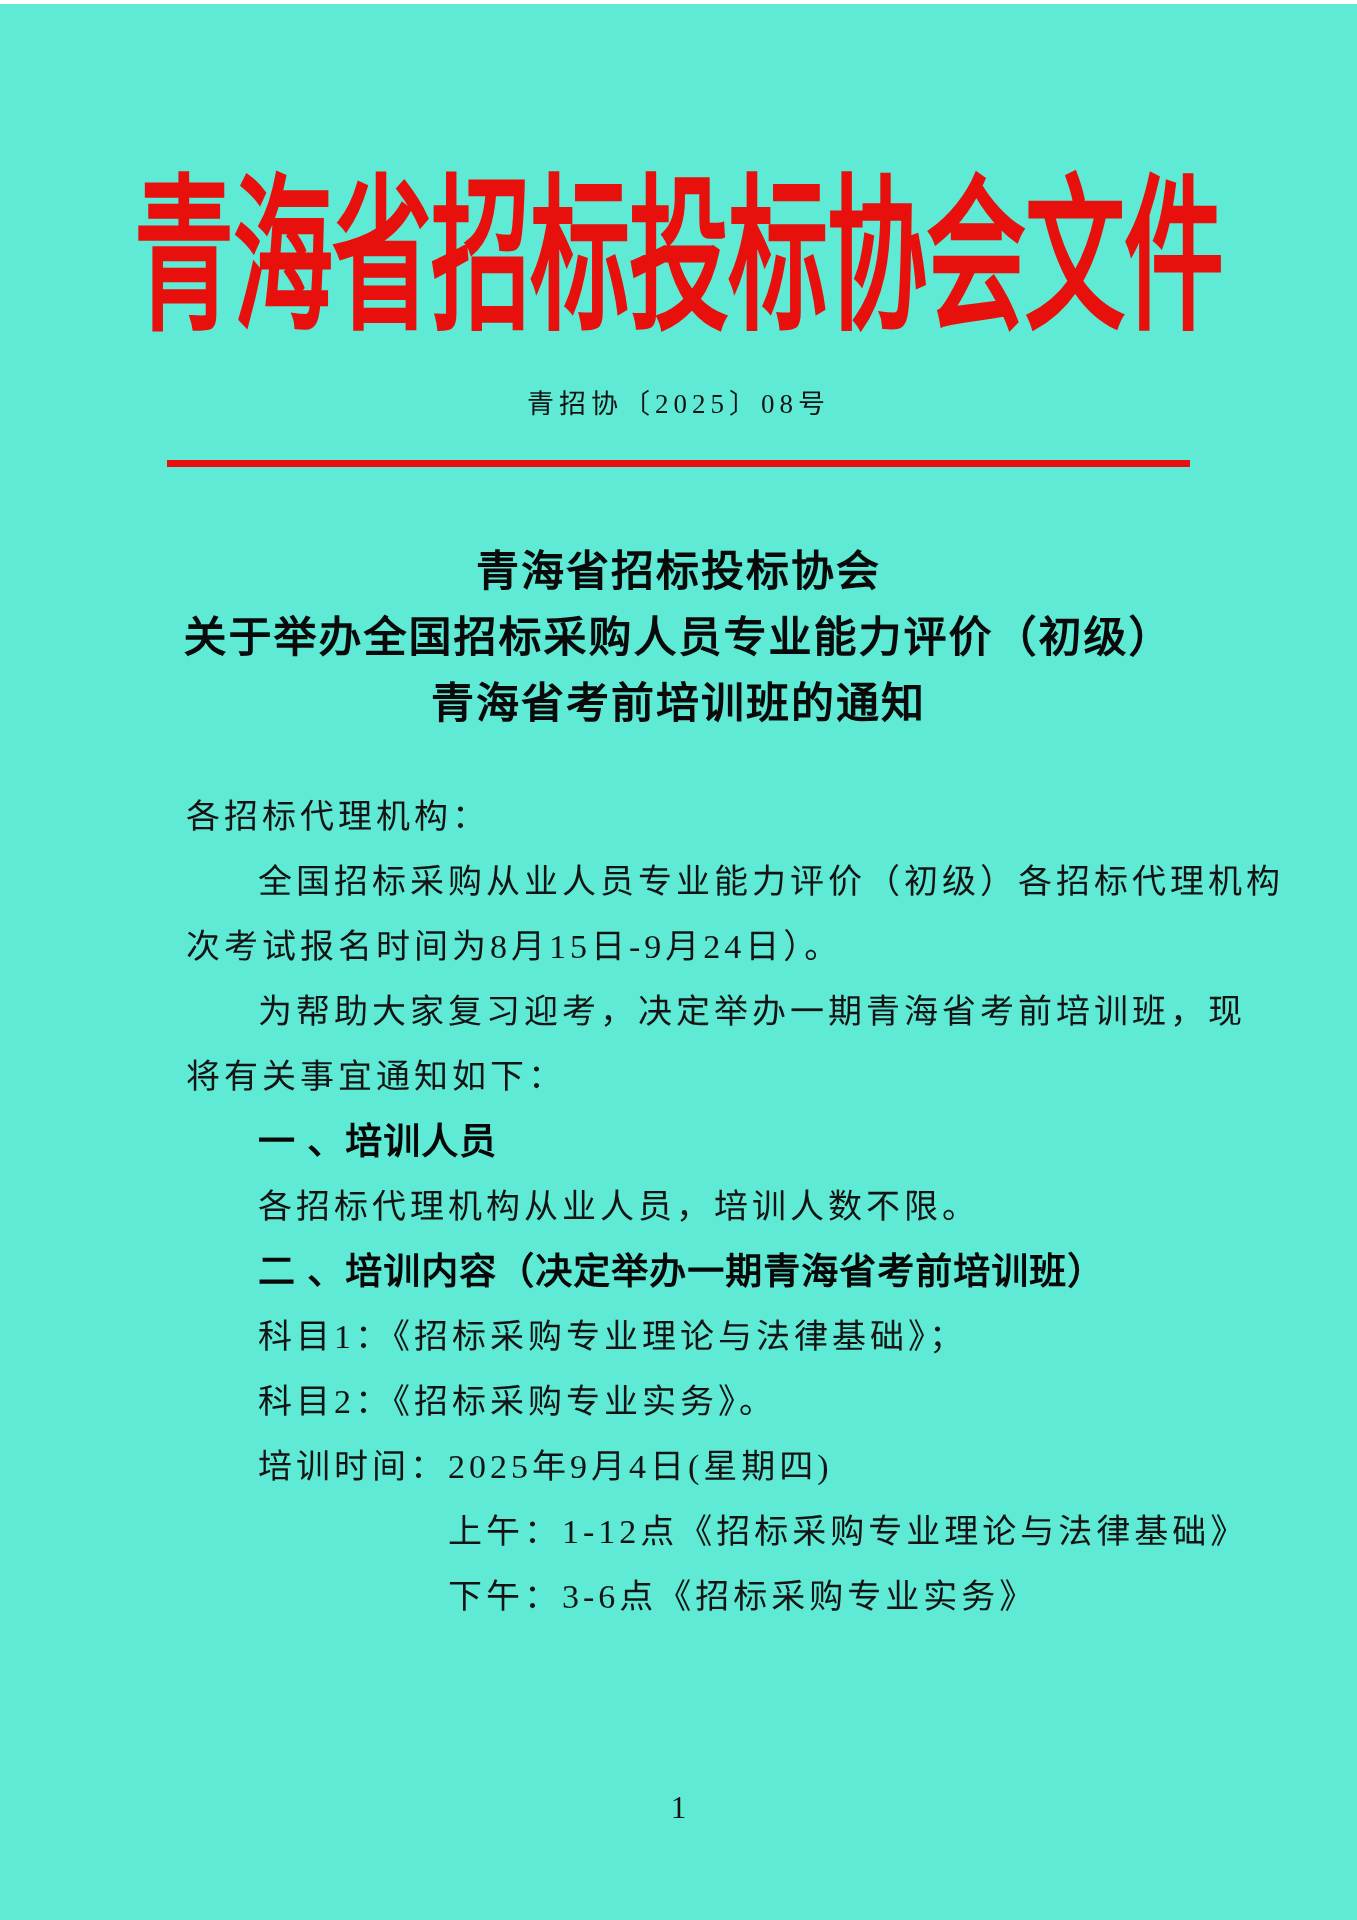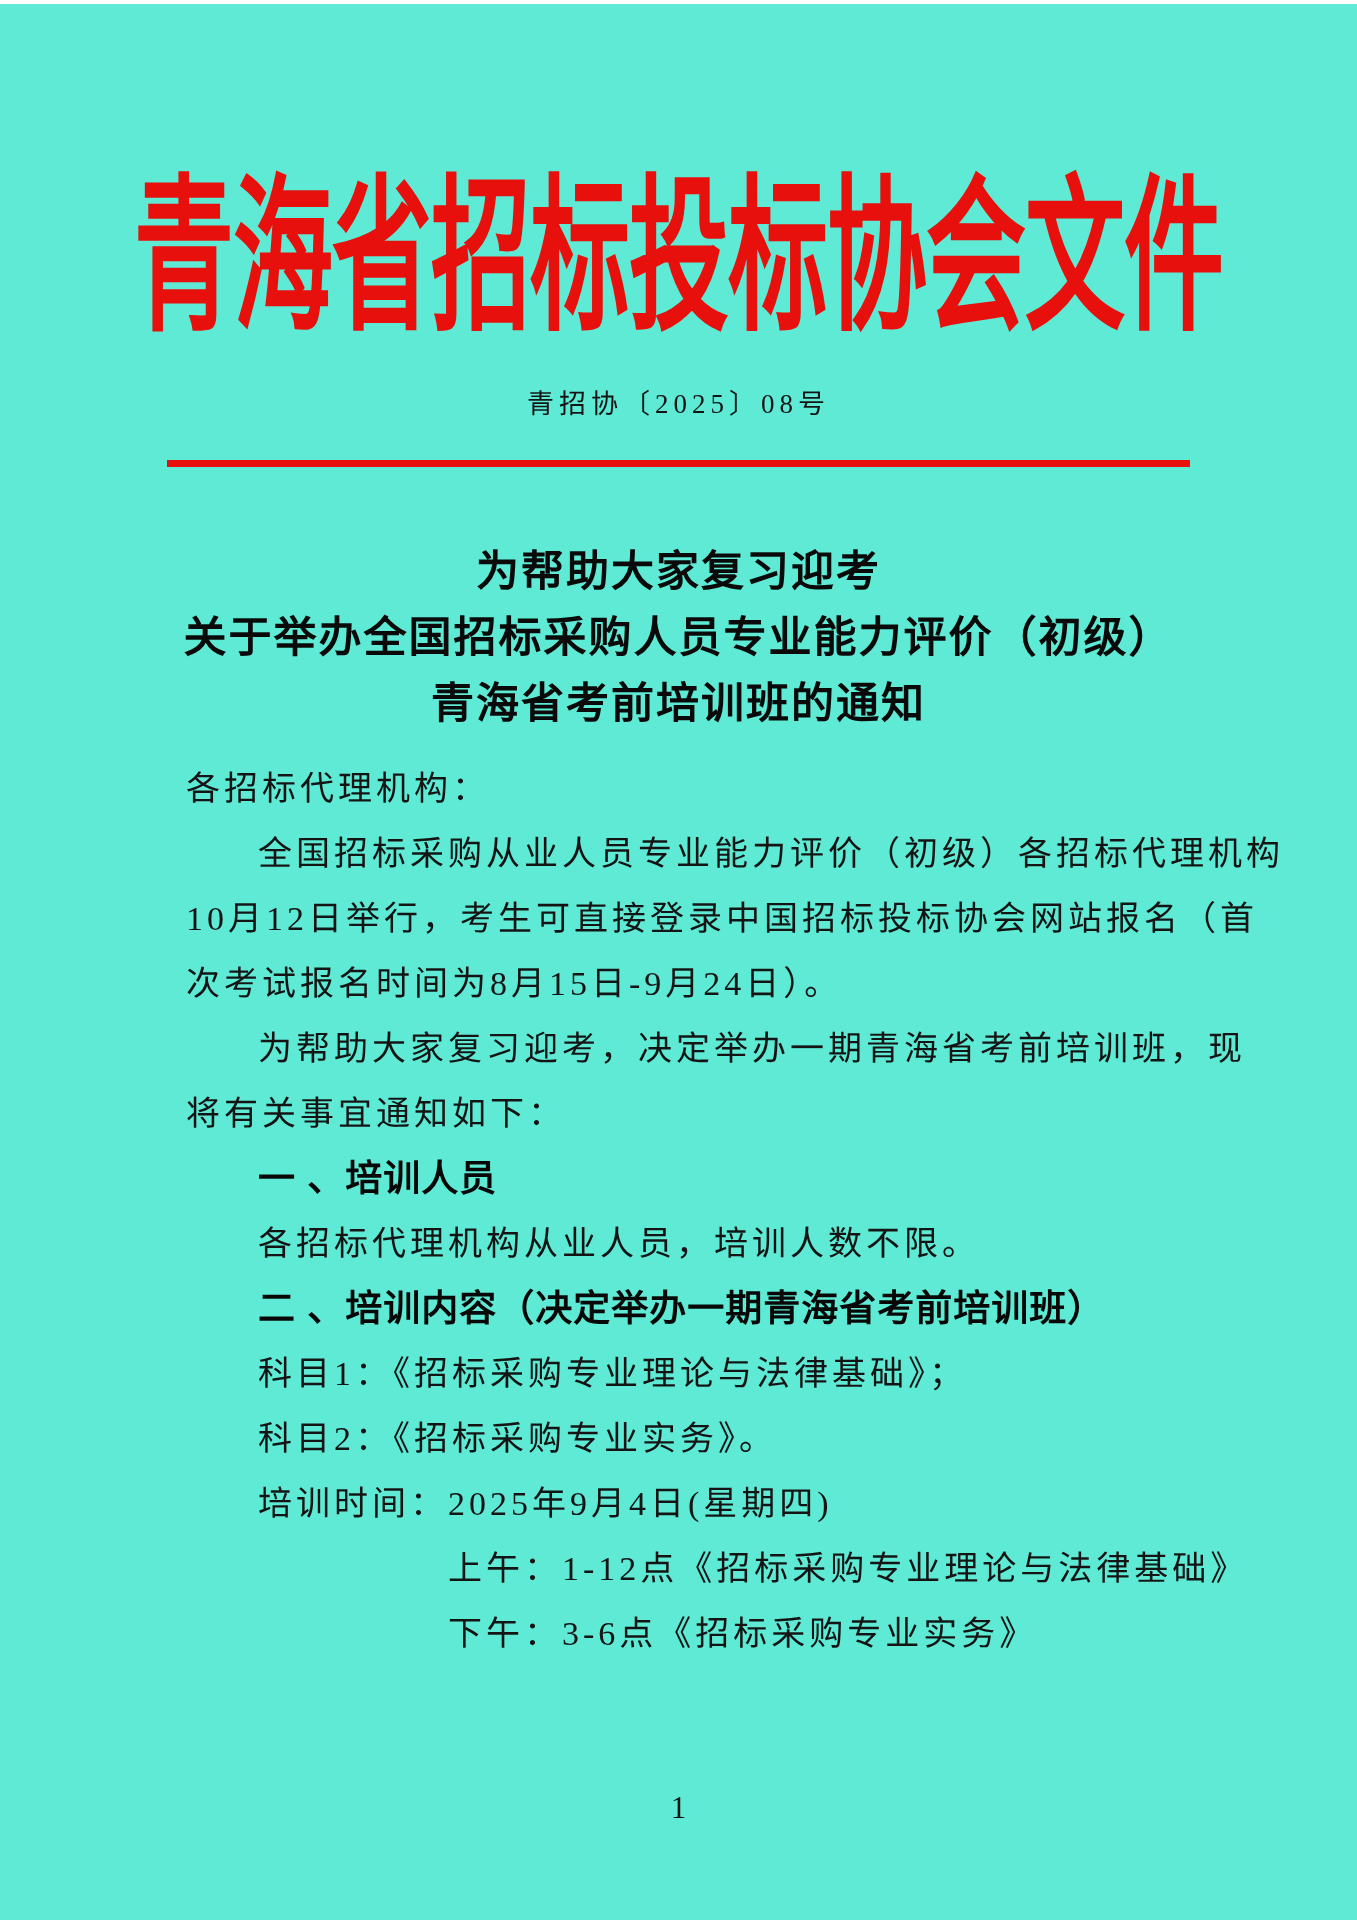--- a/index.html
+++ b/index.html
@@ -70,21 +70,21 @@
     font-weight: 700;
     font-size: 43px;
     line-height: 66px;
     letter-spacing: 2px;
     color: #0a0a0a;
   }
   .title-block .t-line { white-space: nowrap; }
   
   .body-block {
     position: absolute;
-    top: 752px;
+    top: 780px;
     left: 186px;
     width: 1010px;
     font-size: 34px;
     line-height: 65px;
     letter-spacing: 4px;
   }
   .line {
     height: 65px;
     white-space: nowrap;
   }
@@ -114,29 +114,28 @@
 
   <div class="letterhead">
     <span class="org-title">青海省招标投标协会文件</span>
   </div>
 
   <div class="doc-number">青招协〔2025〕08号</div>
 
   <div class="red-rule"></div>
 
   <div class="title-block">
-    <div class="t-line">为帮助大家复习迎考</div>
+    <div class="t-line">青海省招标投标协会</div>
     <div class="t-line">关于举办全国招标采购人员专业能力评价（初级）</div>
     <div class="t-line">青海省考前培训班的通知</div>
   </div>
 
   <div class="body-block">
     <div class="line">各招标代理机构：</div>
     <div class="line indent">全国招标采购从业人员专业能力评价（初级）各招标代理机构</div>
-    <div class="line">10月12日举行，考生可直接登录中国招标投标协会网站报名（首</div>
     <div class="line">次考试报名时间为8月15日-9月24日）。</div>
     <div class="line indent">为帮助大家复习迎考，决定举办一期青海省考前培训班，现</div>
     <div class="line">将有关事宜通知如下：</div>
     <div class="line indent heading">一 、培训人员</div>
     <div class="line indent">各招标代理机构从业人员，培训人数不限。</div>
     <div class="line indent heading">二 、培训内容（决定举办一期青海省考前培训班）</div>
     <div class="line indent">科目1：《招标采购专业理论与法律基础》；</div>
     <div class="line indent">科目2：《招标采购专业实务》。</div>
     <div class="line indent">培训时间：2025年9月4日(星期四)</div>
     <div class="line subindent">上午：1-12点《招标采购专业理论与法律基础》</div>

